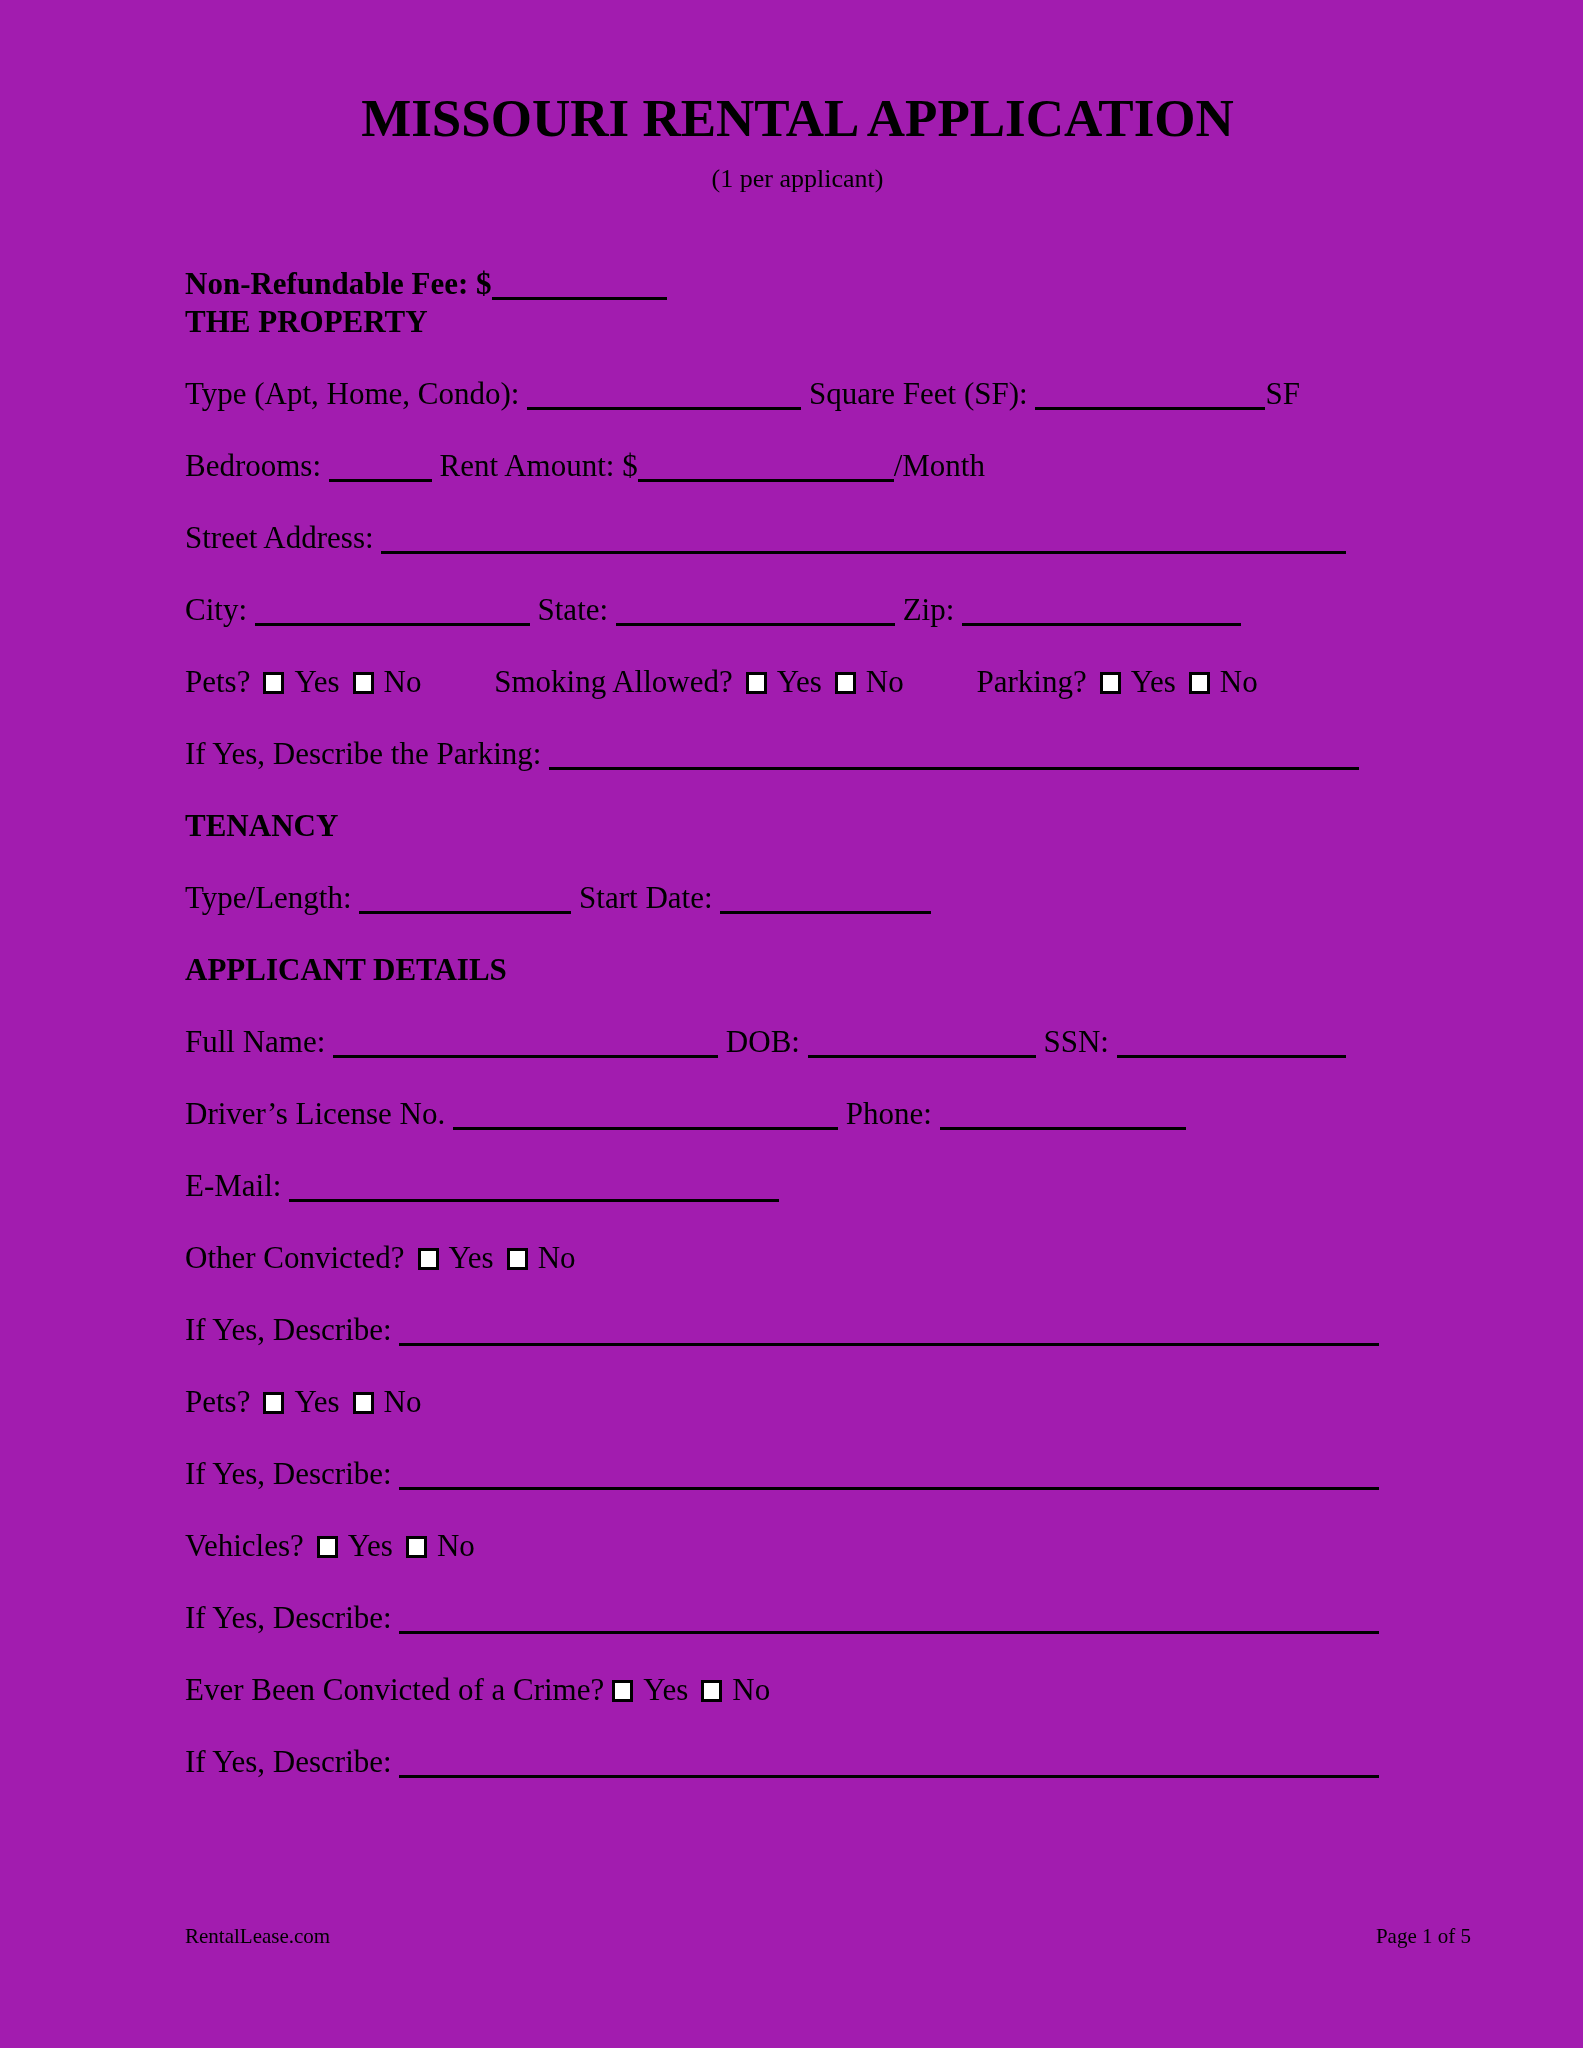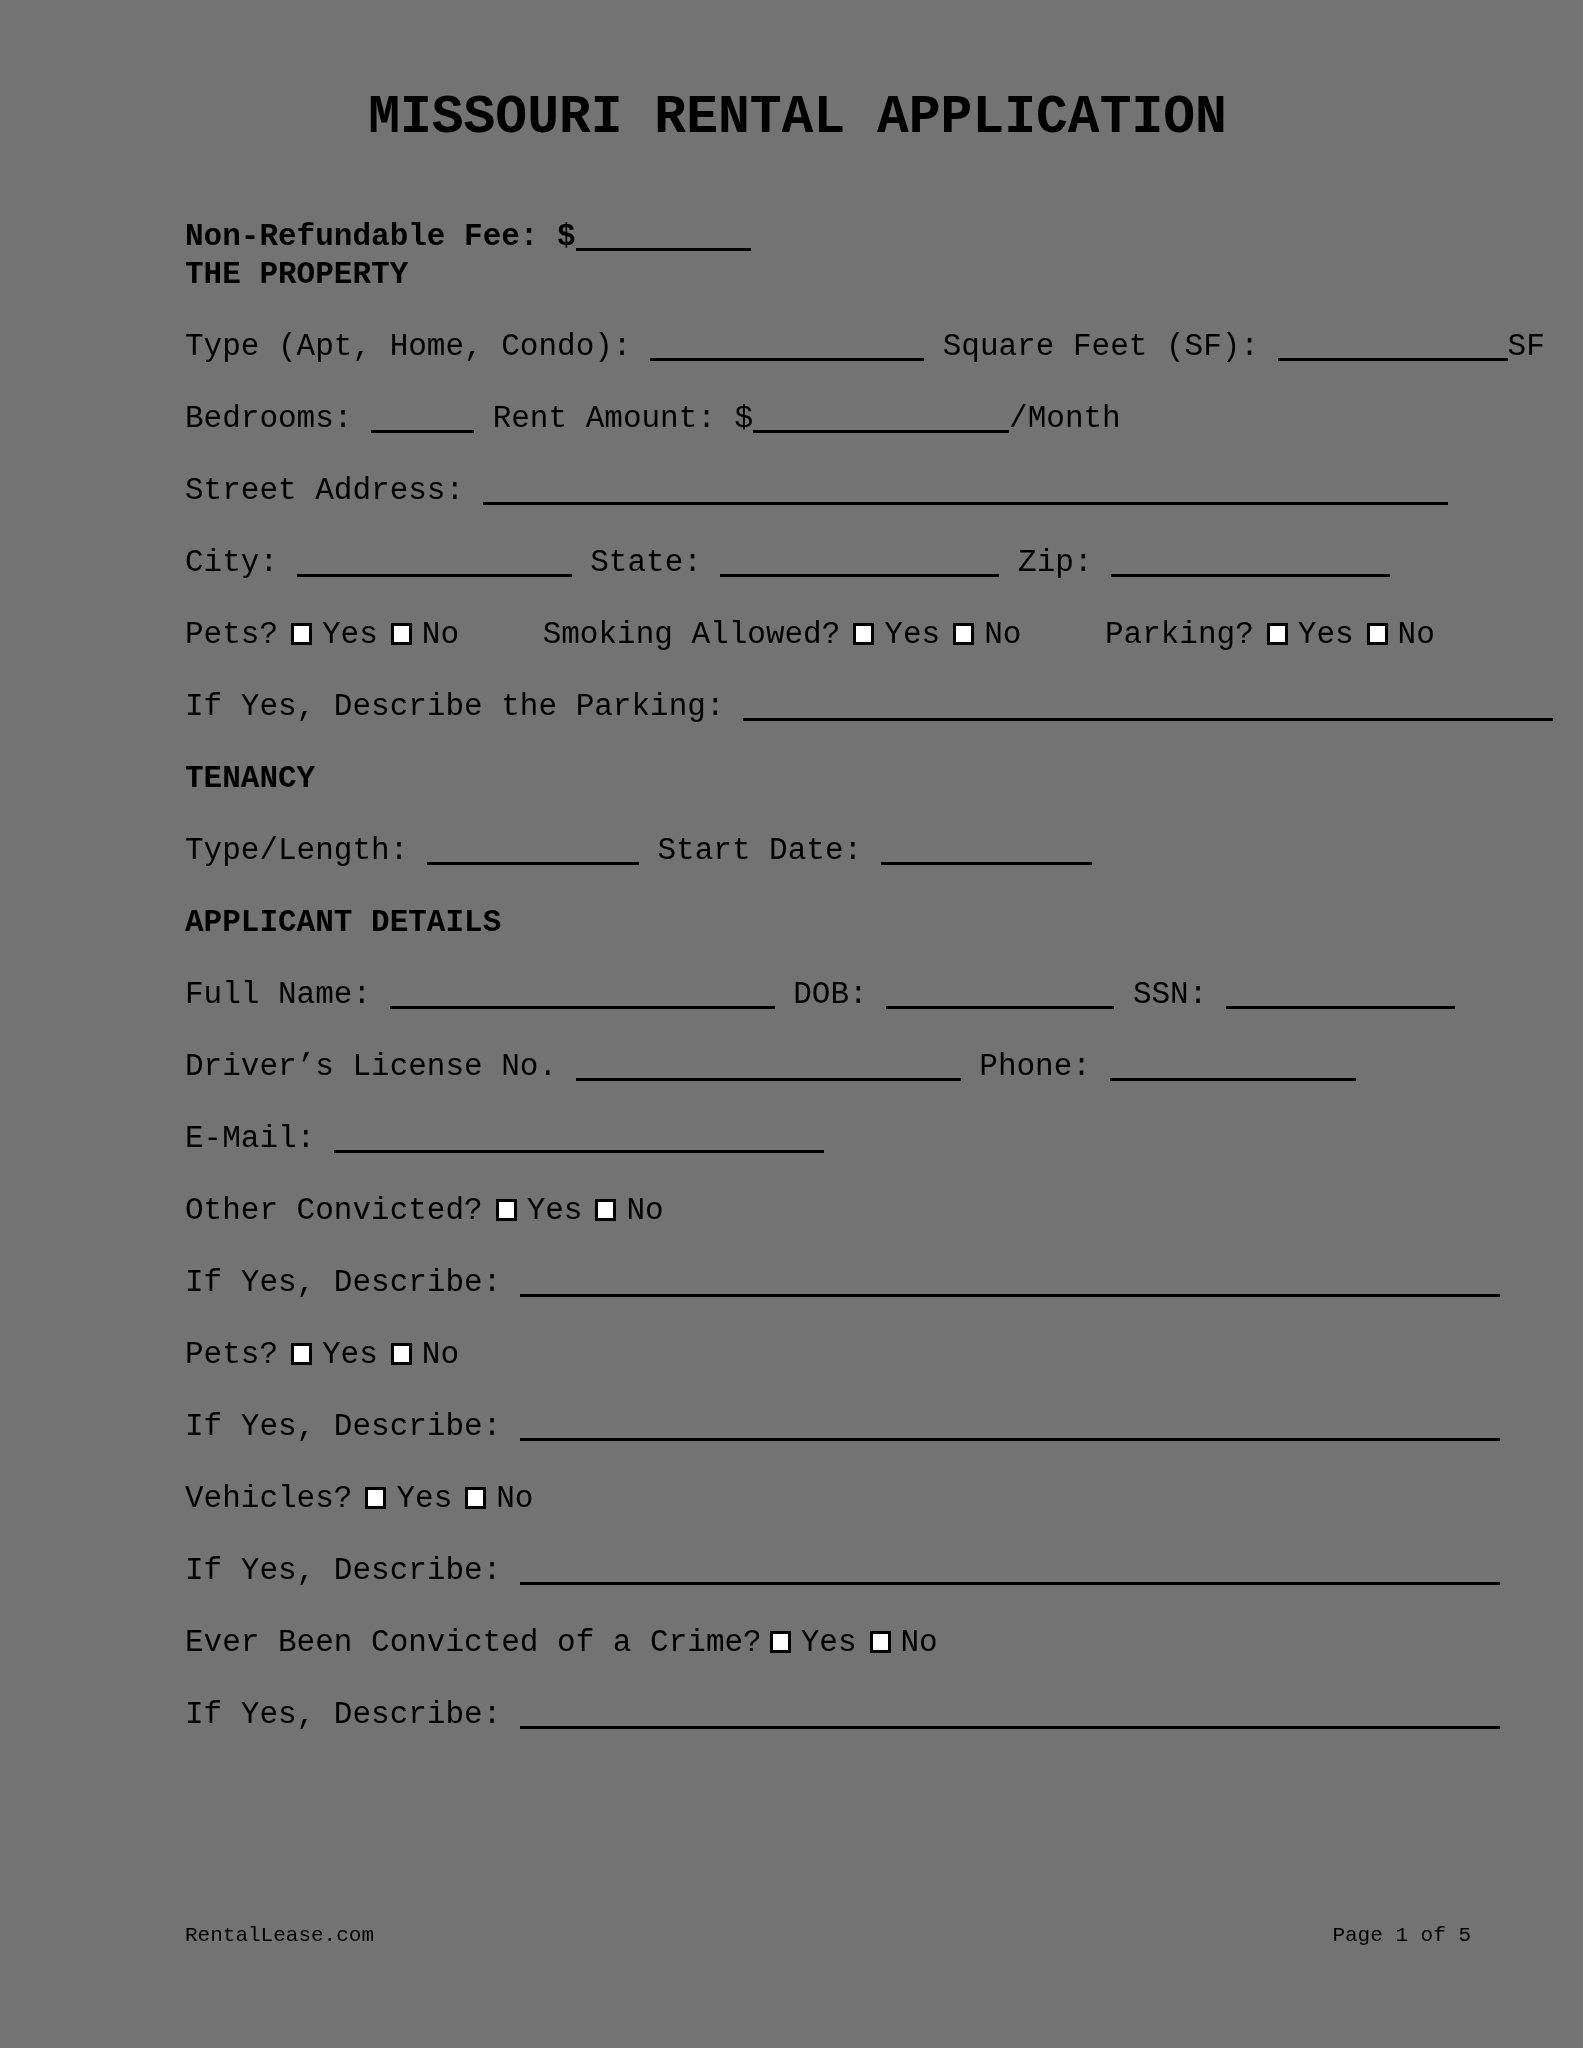--- a/index.html
+++ b/index.html
@@ -1,22 +1,22 @@
 <!DOCTYPE html>
 <html><head>
 <meta charset="utf-8">
 <style>
   * { margin:0; padding:0; box-sizing:border-box; }
   html,body { background:#ffffff; }
   .page {
     position:relative;
     width:1583px; height:2048px;
-    background:#737373;
+    background:#a21caf;
     color:#000;
-    font-family:Liberation Mono, monospace;
+    font-family:Liberation Serif, serif;
     font-size:31px;
     overflow:hidden;
   }
   .content { padding:88px 173px 0 185px; }
   .title {
     font-size:53px; font-weight:bold; text-align:center;
     line-height:60px; letter-spacing:0px;
   }
   .subtitle { font-size:26px; text-align:center; line-height:32px; margin-top:15px; }
   .fee-line { margin-top:70px; text-align:left; font-weight:bold; line-height:38px; white-space:nowrap; }
@@ -47,20 +47,21 @@
     font-size:21px; line-height:32px;
   }
 </style>
 </head>
 <body>
 
 <div class="page">
   <div class="content">
 
     <div class="title">MISSOURI RENTAL APPLICATION</div>
+    <div class="subtitle">(1 per applicant)</div>
 
     <div class="fee-line"><span>Non-Refundable Fee: $</span><span class="bl" style="width:175px"></span></div>
 
     <div class="heading first">THE PROPERTY</div>
 
     <div class="row">
       <span>Type (Apt, Home, Condo):</span>
       <span class="bl" style="width:274px"></span>
       <span>Square Feet (SF):</span>
       <span class="bl" style="width:230px"></span><span>SF</span>

